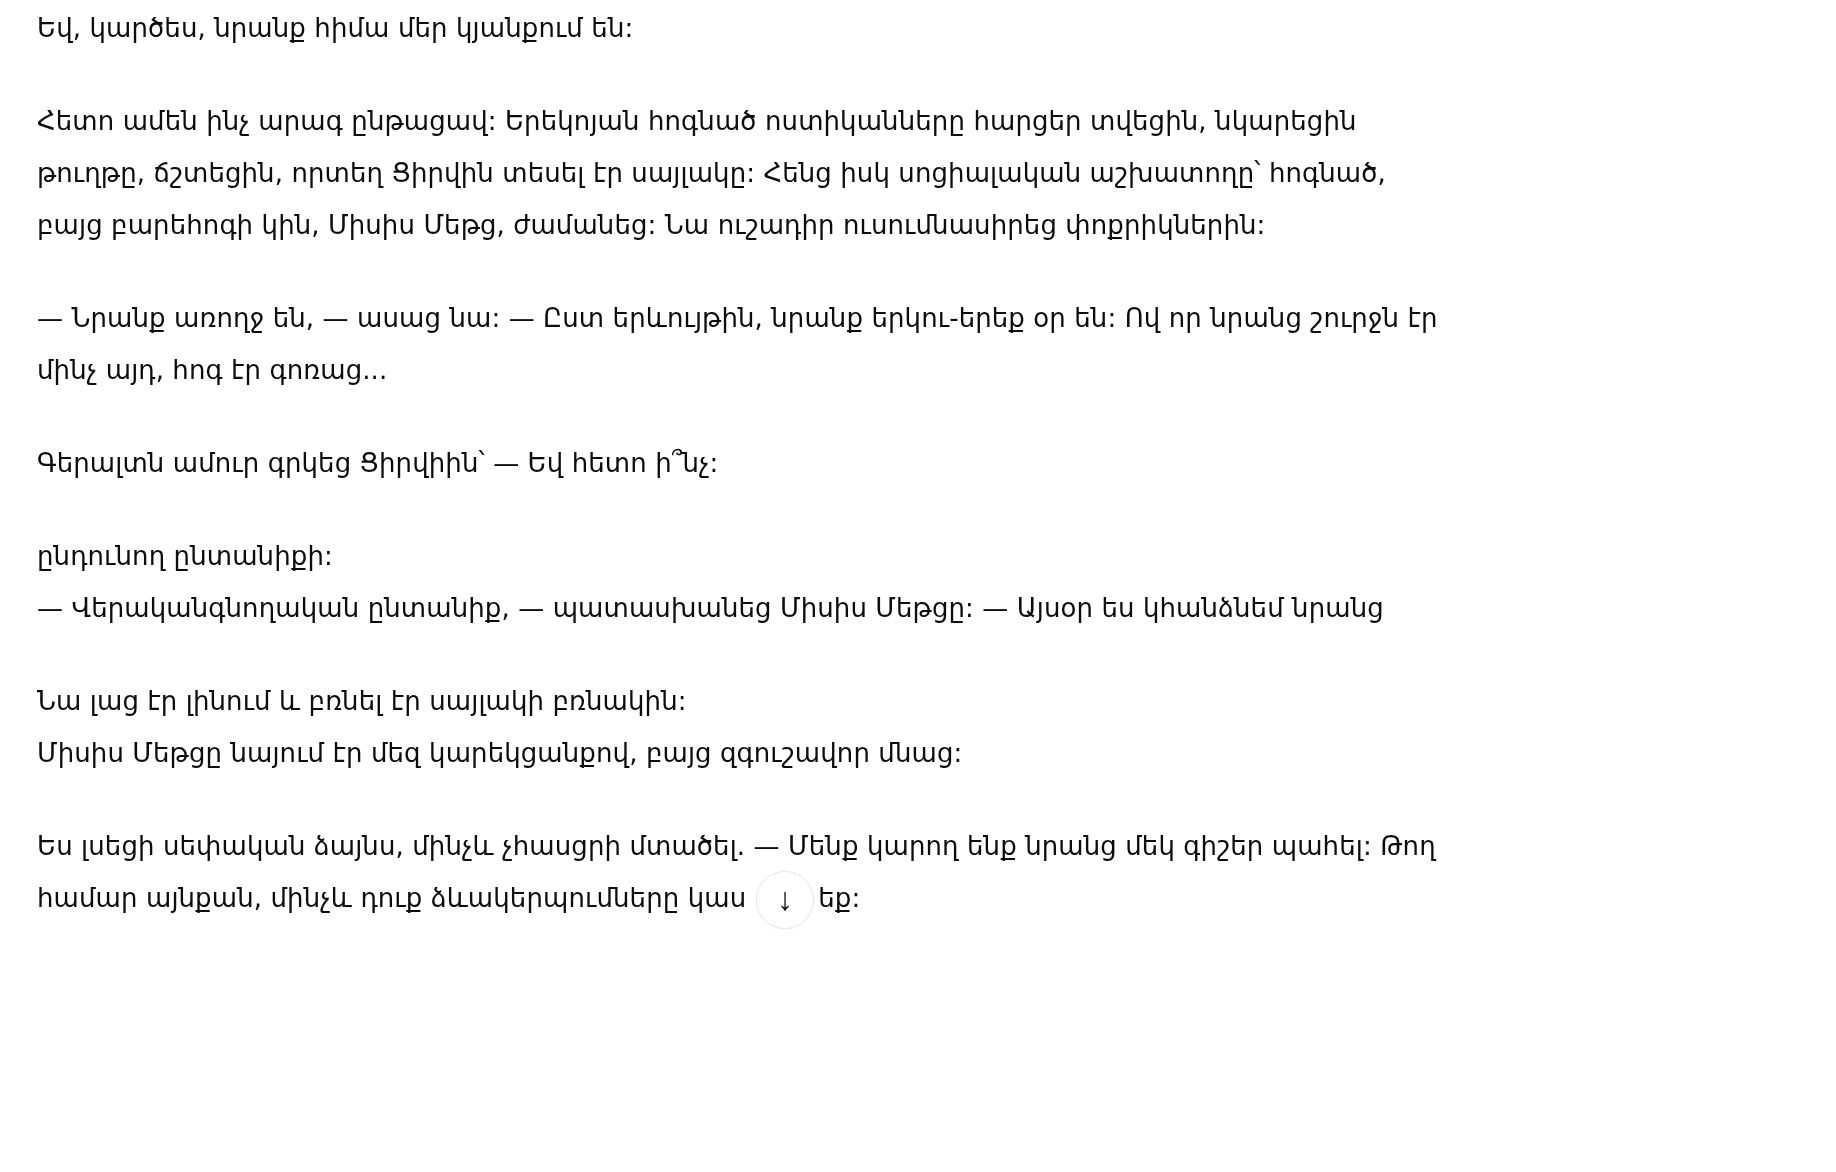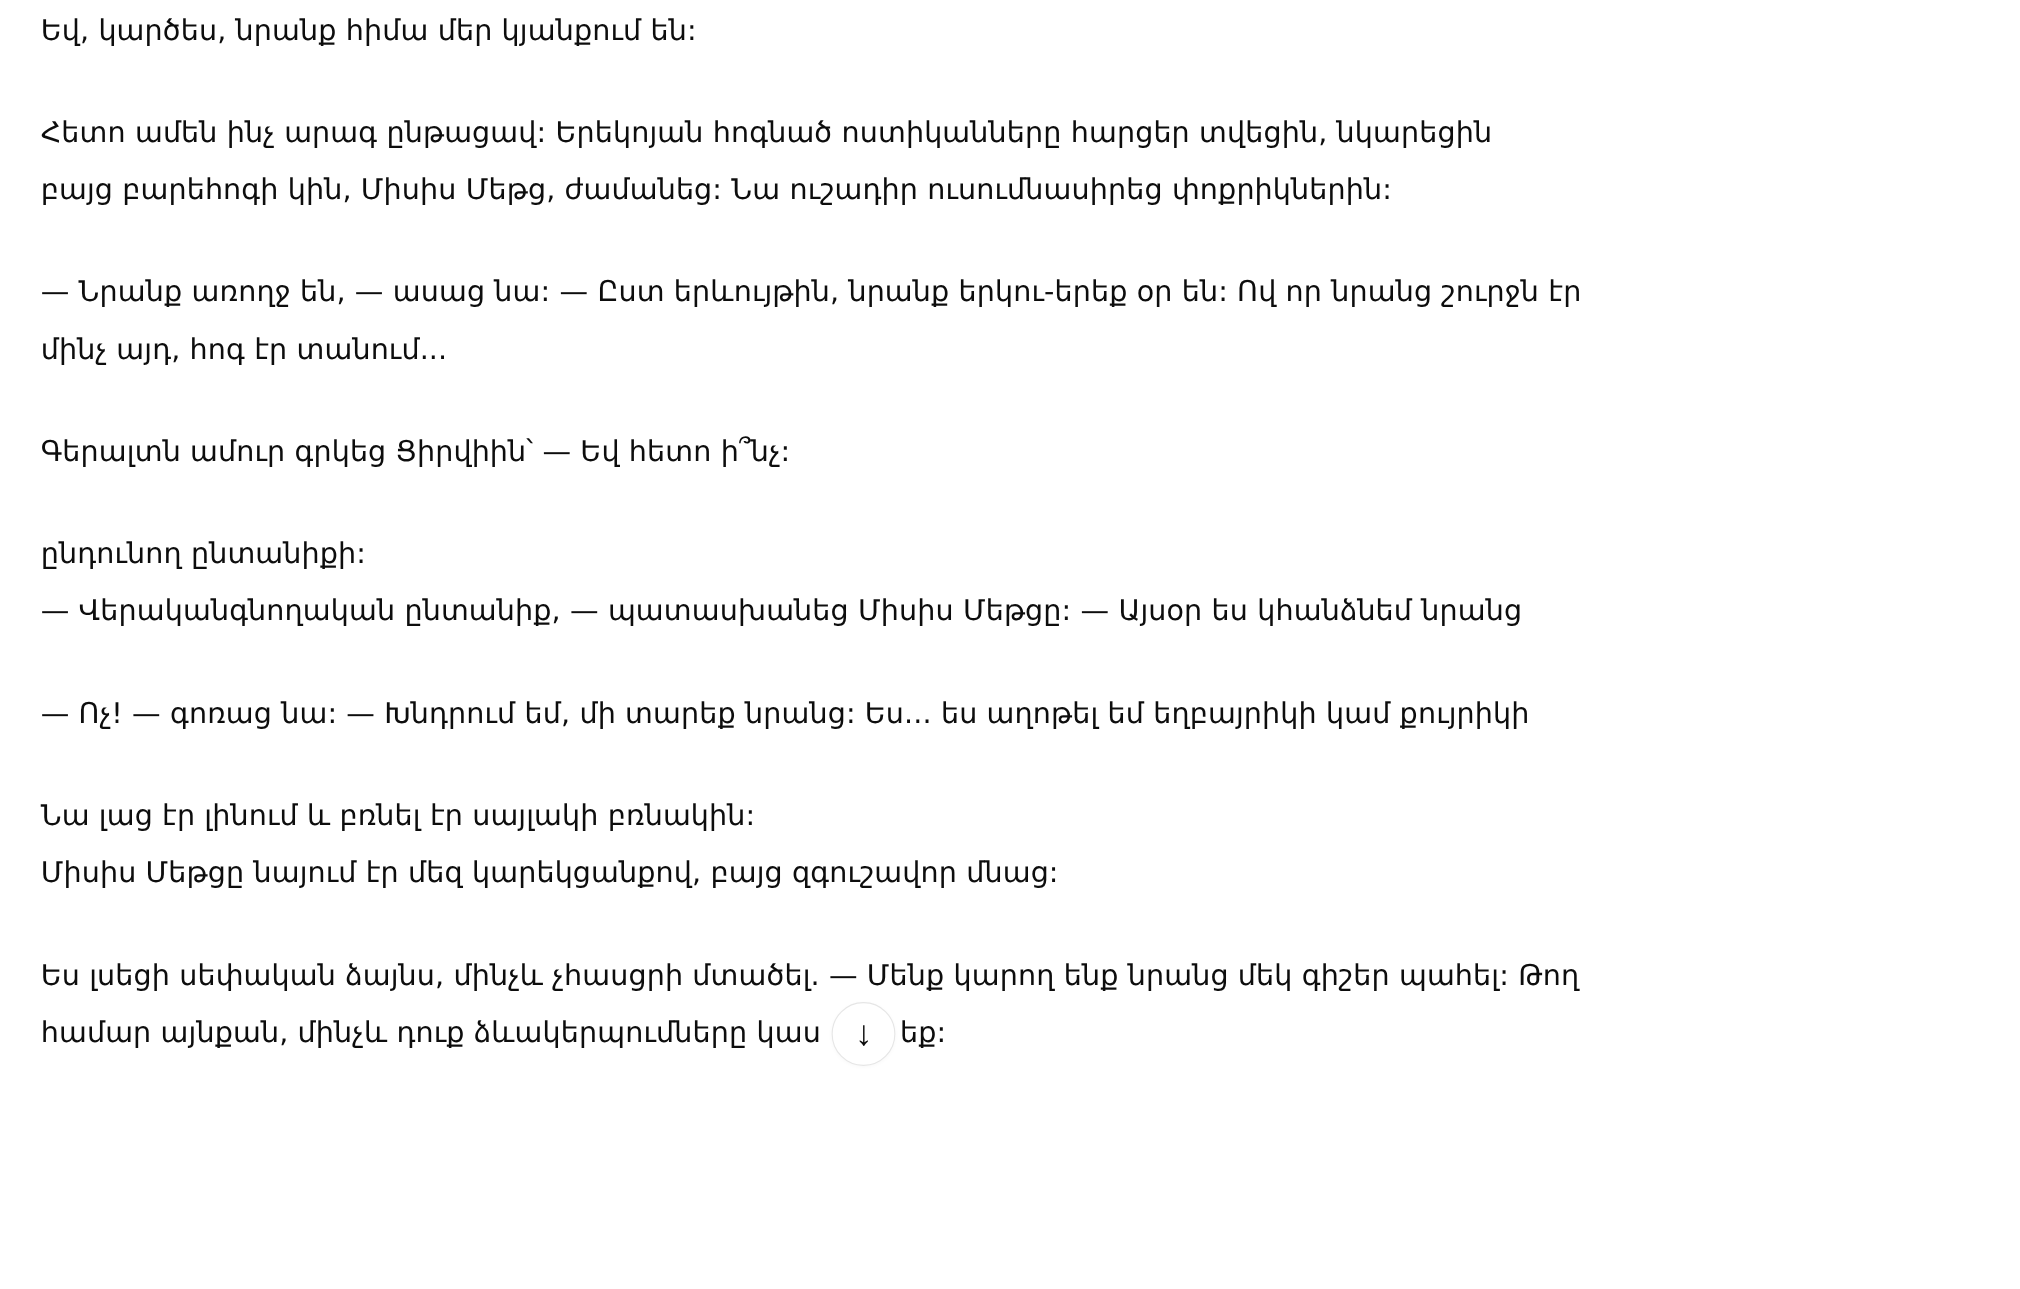--- a/index.html
+++ b/index.html
@@ -55,35 +55,35 @@
 </style>
 </head>
 <body>
 
 <main class="message-content">
     <div class="paragraph">
       <div class="text-line">Եվ, կարծես, նրանք հիմա մեր կյանքում են:</div>
     </div>
     <div class="paragraph">
       <div class="text-line">Հետո ամեն ինչ արագ ընթացավ: Երեկոյան հոգնած ոստիկանները հարցեր տվեցին, նկարեցին</div>
+      <div class="text-line">թուղթը, ճշտեցին, որտեղ Ցիրվին տեսել էր սայլակը: Հենց իսկ սոցիալական աշխատողը՝ հոգնած,</div>
       <div class="text-line">բայց բարեհոգի կին, Միսիս Մեթց, ժամանեց: Նա ուշադիր ուսումնասիրեց փոքրիկներին:</div>
     </div>
     <div class="paragraph">
       <div class="text-line">— Նրանք առողջ են, — ասաց նա: — Ըստ երևույթին, նրանք երկու-երեք օր են: Ով որ նրանց շուրջն էր</div>
-      <div class="text-line">մինչ այդ, հոգ էր տանում...</div>
+      <div class="text-line">մինչ այդ, հոգ էր գոռաց...</div>
     </div>
     <div class="paragraph">
       <div class="text-line">Գերալտն ամուր գրկեց Ցիրվիին՝ — Եվ հետո ի՞նչ:</div>
     </div>
     <div class="paragraph">
       <div class="text-line">ընդունող ընտանիքի:</div>
       <div class="text-line">— Վերականգնողական ընտանիք, — պատասխանեց Միսիս Մեթցը: — Այսօր ես կհանձնեմ նրանց</div>
     </div>
     <div class="paragraph">
-      <div class="text-line">— Ոչ! — գոռաց նա: — Խնդրում եմ, մի տարեք նրանց: Ես... ես աղոթել եմ եղբայրիկի կամ քույրիկի</div>
     </div>
     <div class="paragraph">
       <div class="text-line">Նա լաց էր լինում և բռնել էր սայլակի բռնակին:</div>
       <div class="text-line">Միսիս Մեթցը նայում էր մեզ կարեկցանքով, բայց զգուշավոր մնաց:</div>
     </div>
     <div class="paragraph">
       <div class="text-line">Ես լսեցի սեփական ձայնս, մինչև չհասցրի մտածել. — Մենք կարող ենք նրանց մեկ գիշեր պահել: Թող</div>
       <div class="text-line"><span>համար այնքան, մինչև դուք ձևակերպումները կաս</span><button class="scroll-btn">
           <span class="arrow">↓</span>
         </button><span>եք:</span></div>

